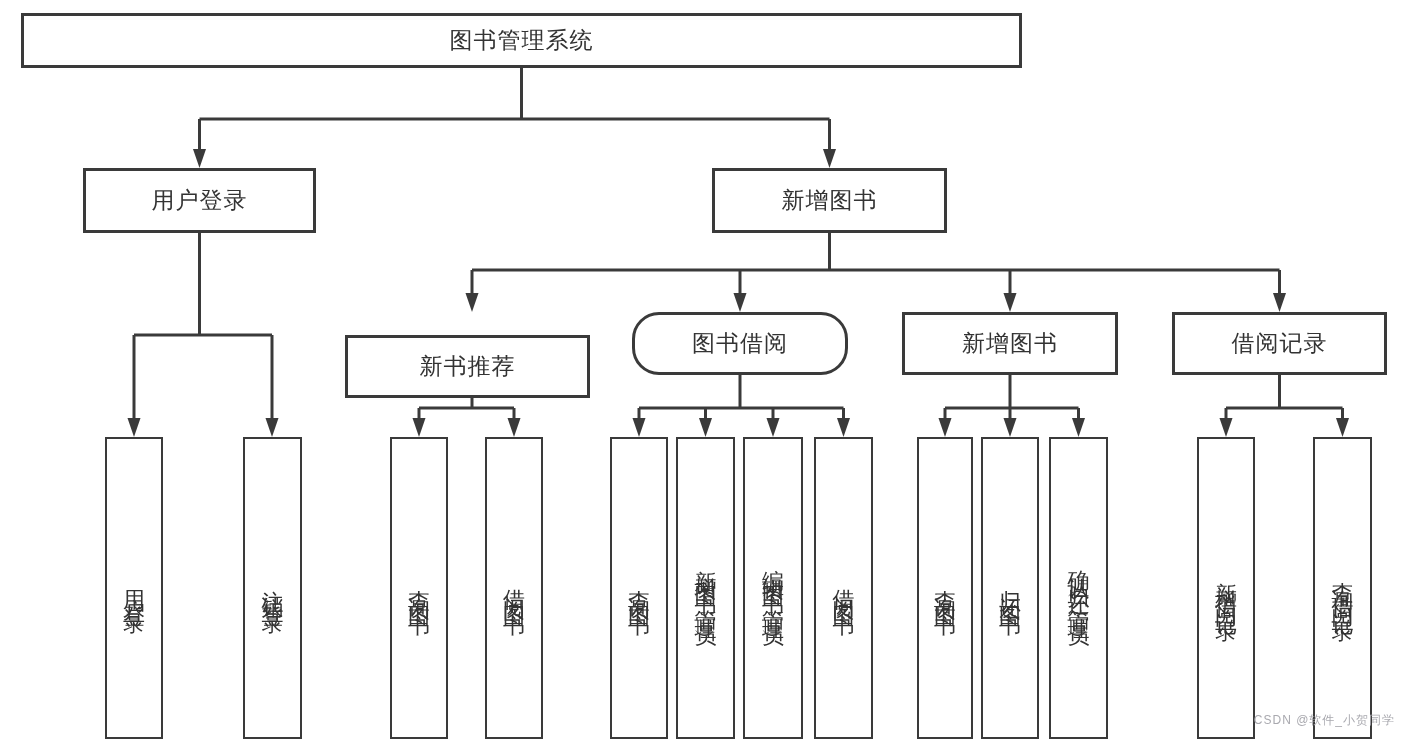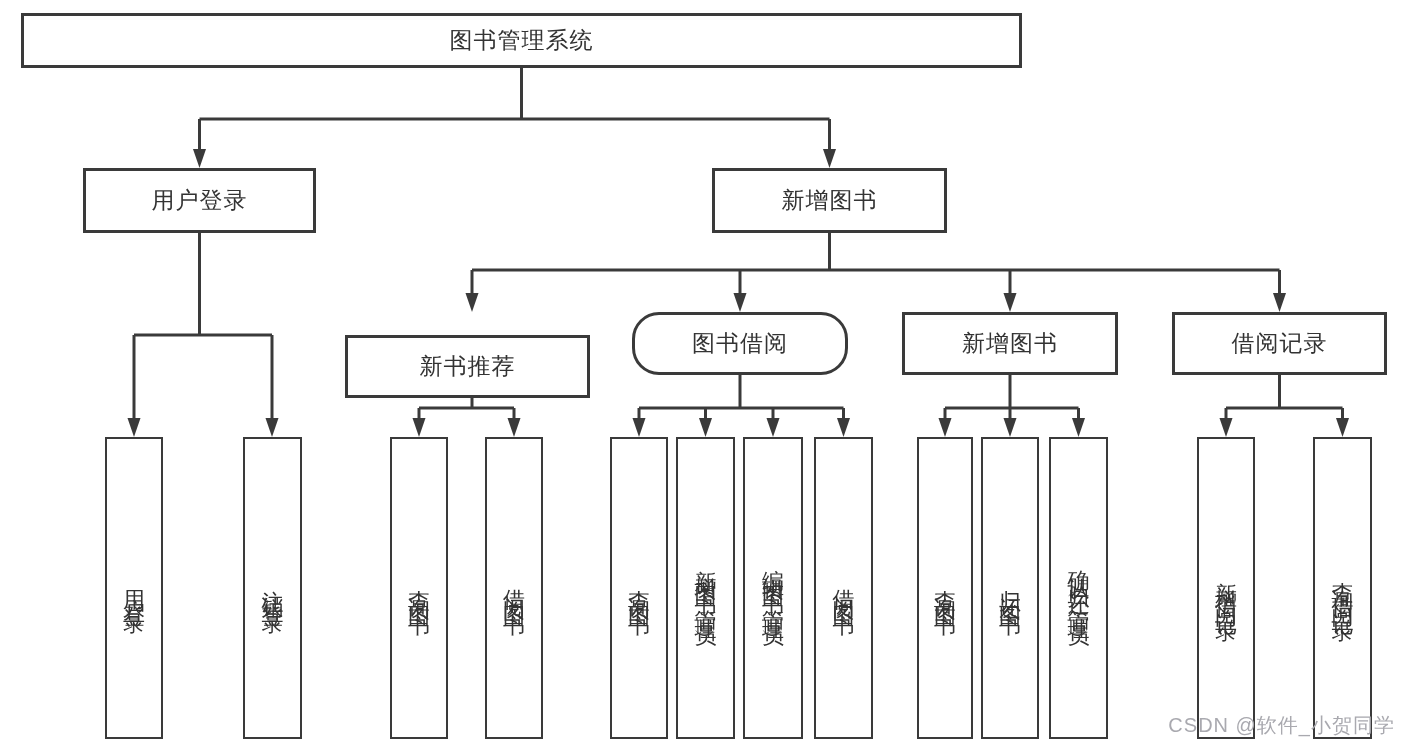--- a/index.html
+++ b/index.html
@@ -40,21 +40,21 @@
     text-orientation:mixed;
     font-size:22px;
     letter-spacing:8px;
     line-height:1;
     z-index:2;
   }
   .watermark{
     position:absolute;
     right:10px;
     top:712px;
-    font-size:20px;
+    font-size:12px;
     color:var(--wm);
     letter-spacing:1px;
     z-index:5;
     white-space:nowrap;
   }
 </style>
 </head>
 <body>
 
 <div class="canvas">

